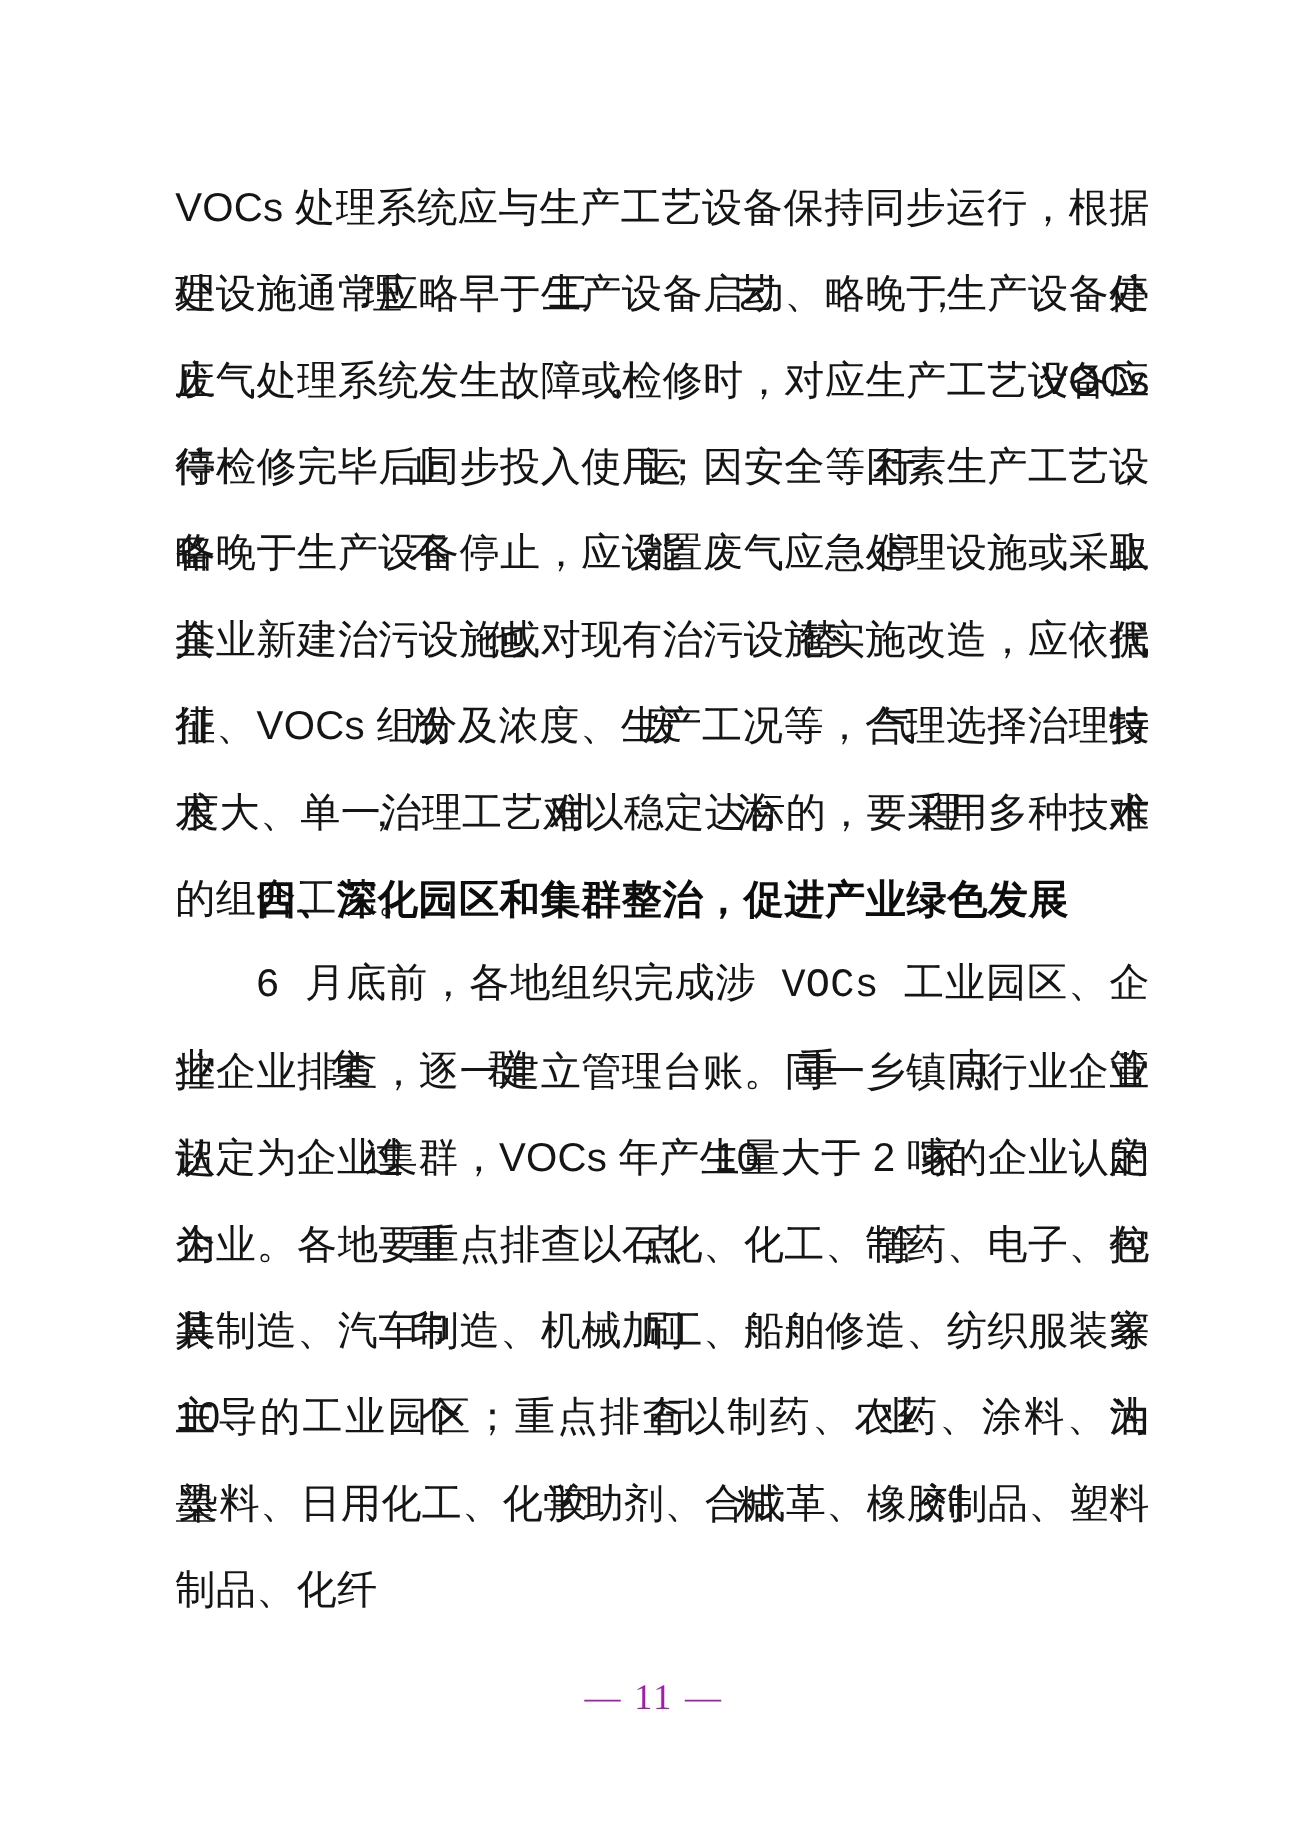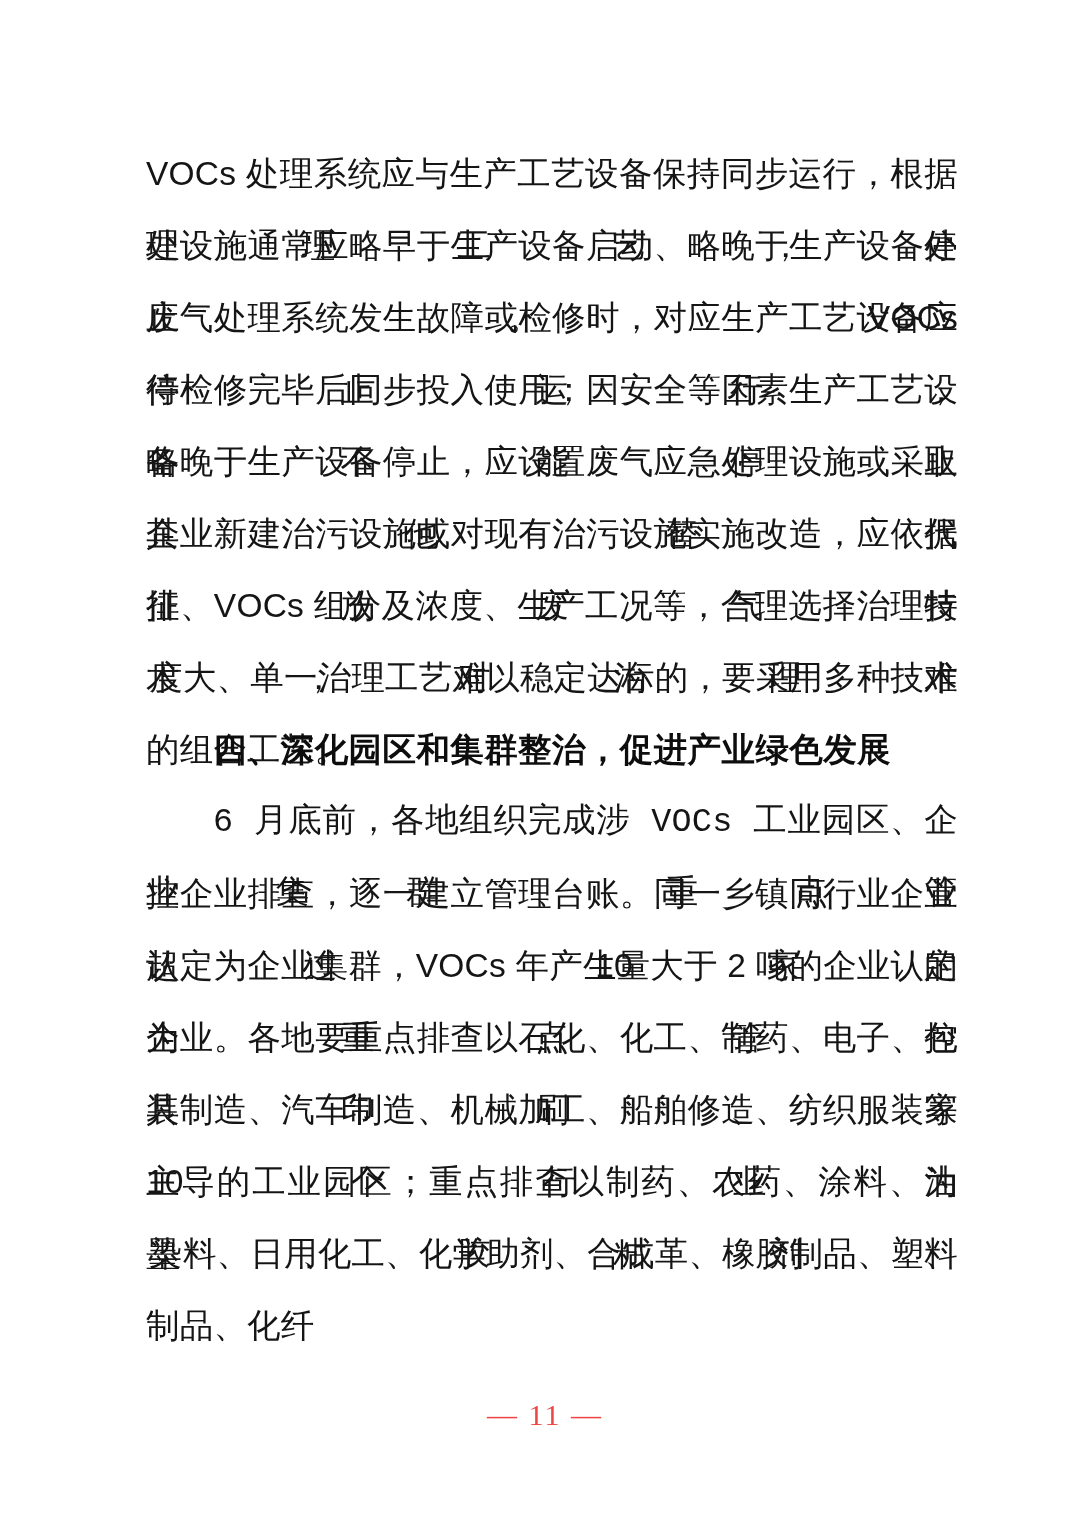--- a/index.html
+++ b/index.html
@@ -76,21 +76,21 @@
 
   
   .page-number {
     position: absolute;
     left: 0;
     right: 0;
     top: 1398px;
     text-align: center;
     font-size: 30px;
     font-family: "Liberation Serif", "DejaVu Serif", serif;
-    color: #ef4444;
+    color: #a21caf;
     letter-spacing: 2px;
   }
 </style>
 </head>
 <body>
 
 <div class="page">
 
   <div class="doc-body">
 

